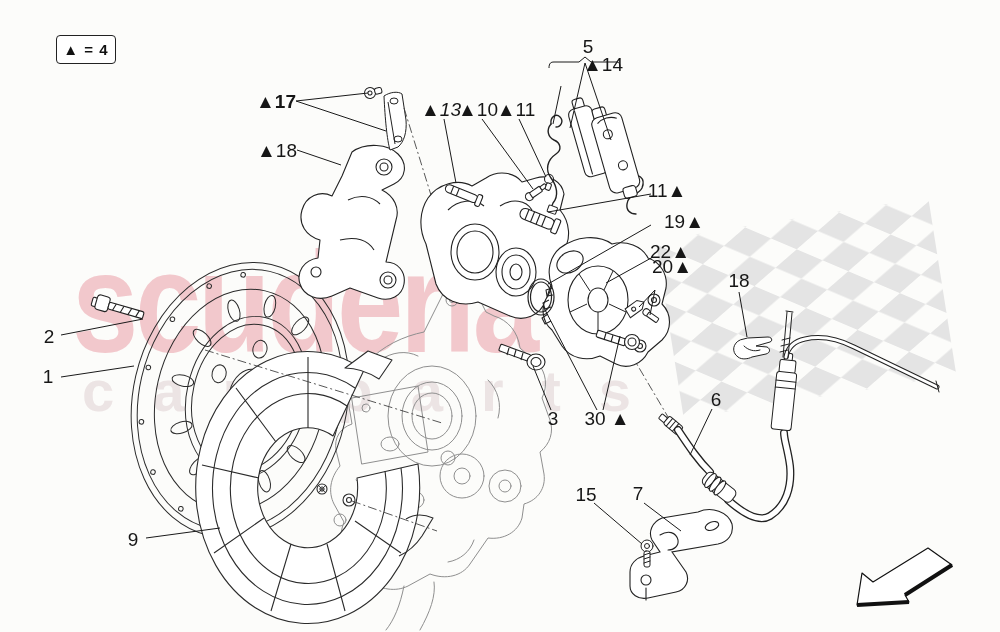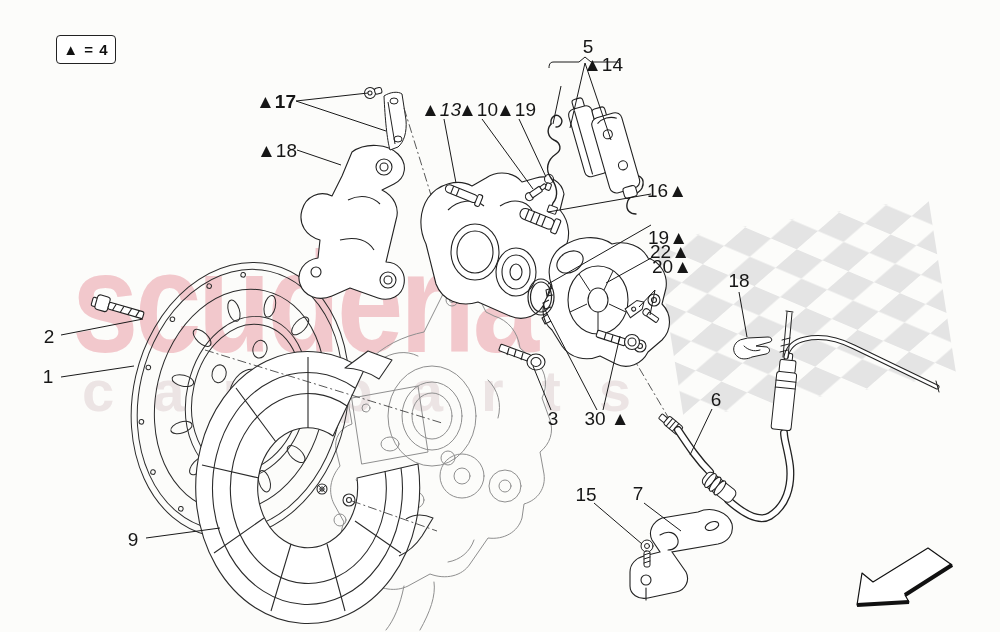--- a/index.html
+++ b/index.html
@@ -386,25 +386,25 @@
 
   <div id="legend">
     <span>▲ = 4</span>
   </div>
 
   <div id="callouts">
       <div class="callout" style="left: 276px; top: 102px; font-weight: bold;">▲17</div>
       <div class="callout" style="left: 277px; top: 151px;">▲18</div>
       <div class="callout" style="left: 441px; top: 110px; font-style: italic;">▲13</div>
       <div class="callout" style="left: 478px; top: 110px;">▲10</div>
-      <div class="callout" style="left: 516px; top: 110px;">▲19</div>
+      <div class="callout" style="left: 516px; top: 110px;">▲11</div>
       <div class="callout" style="left: 562px; top: 65px; margin-left: 41px;">▲14</div>
       <div class="callout" style="left: 588px; top: 47px;">5</div>
-      <div class="callout" style="left: 667px; top: 191px;">16▲</div>
-      <div class="callout" style="left: 668px; top: 222px; margin-top: 16px;">19▲</div>
+      <div class="callout" style="left: 667px; top: 191px;">11▲</div>
+      <div class="callout" style="left: 684px; top: 222px;">19▲</div>
       <div class="callout" style="left: 670px; top: 252px; text-align: right;">22▲</div>
       <div class="callout" style="left: 672px; top: 267px;">20▲</div>
       <div class="callout" style="left: 739px; top: 281px;">18</div>
       <div class="callout" style="left: 49px; top: 337px;">2</div>
       <div class="callout" style="left: 48px; top: 377px;">1</div>
       <div class="callout" style="left: 553px; top: 419px;">3</div>
       <div class="callout" style="left: 607px; top: 419px;">30 ▲</div>
       <div class="callout" style="left: 133px; top: 540px;">9</div>
       <div class="callout" style="left: 586px; top: 495px; text-align: center;">15</div>
       <div class="callout" style="left: 638px; top: 494px;">7</div>

